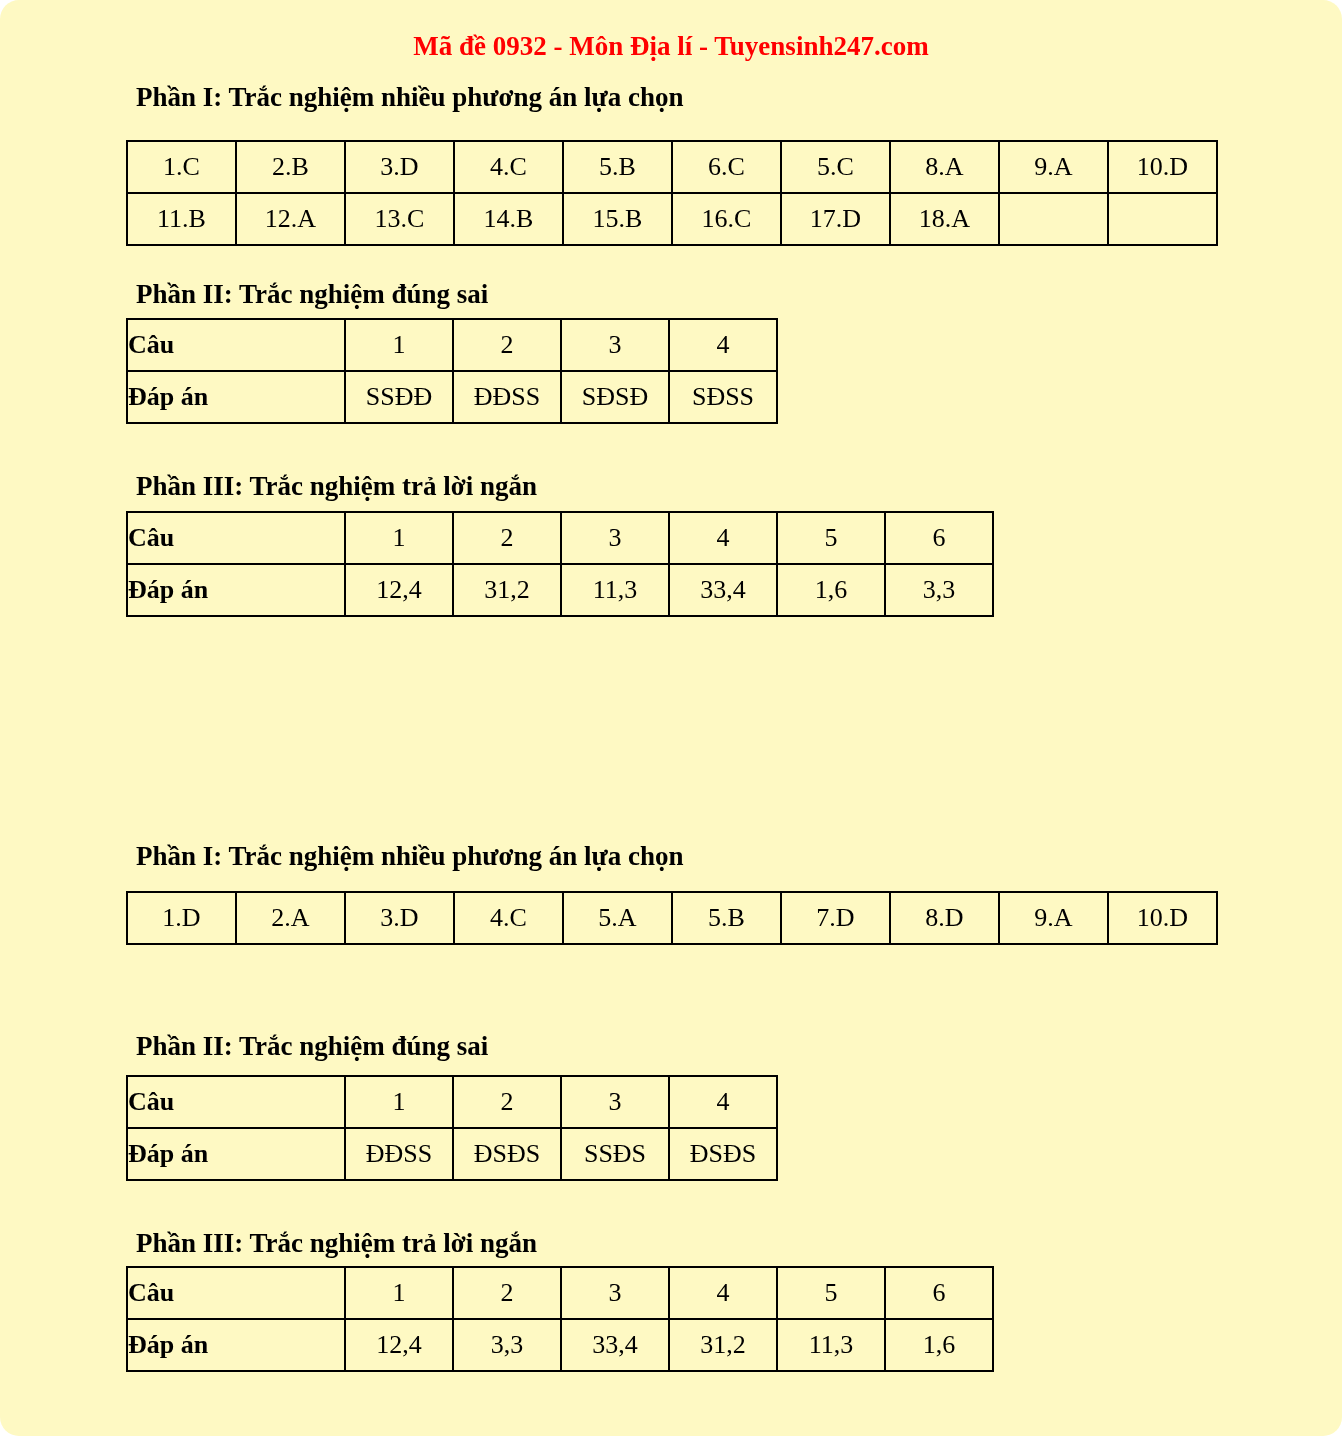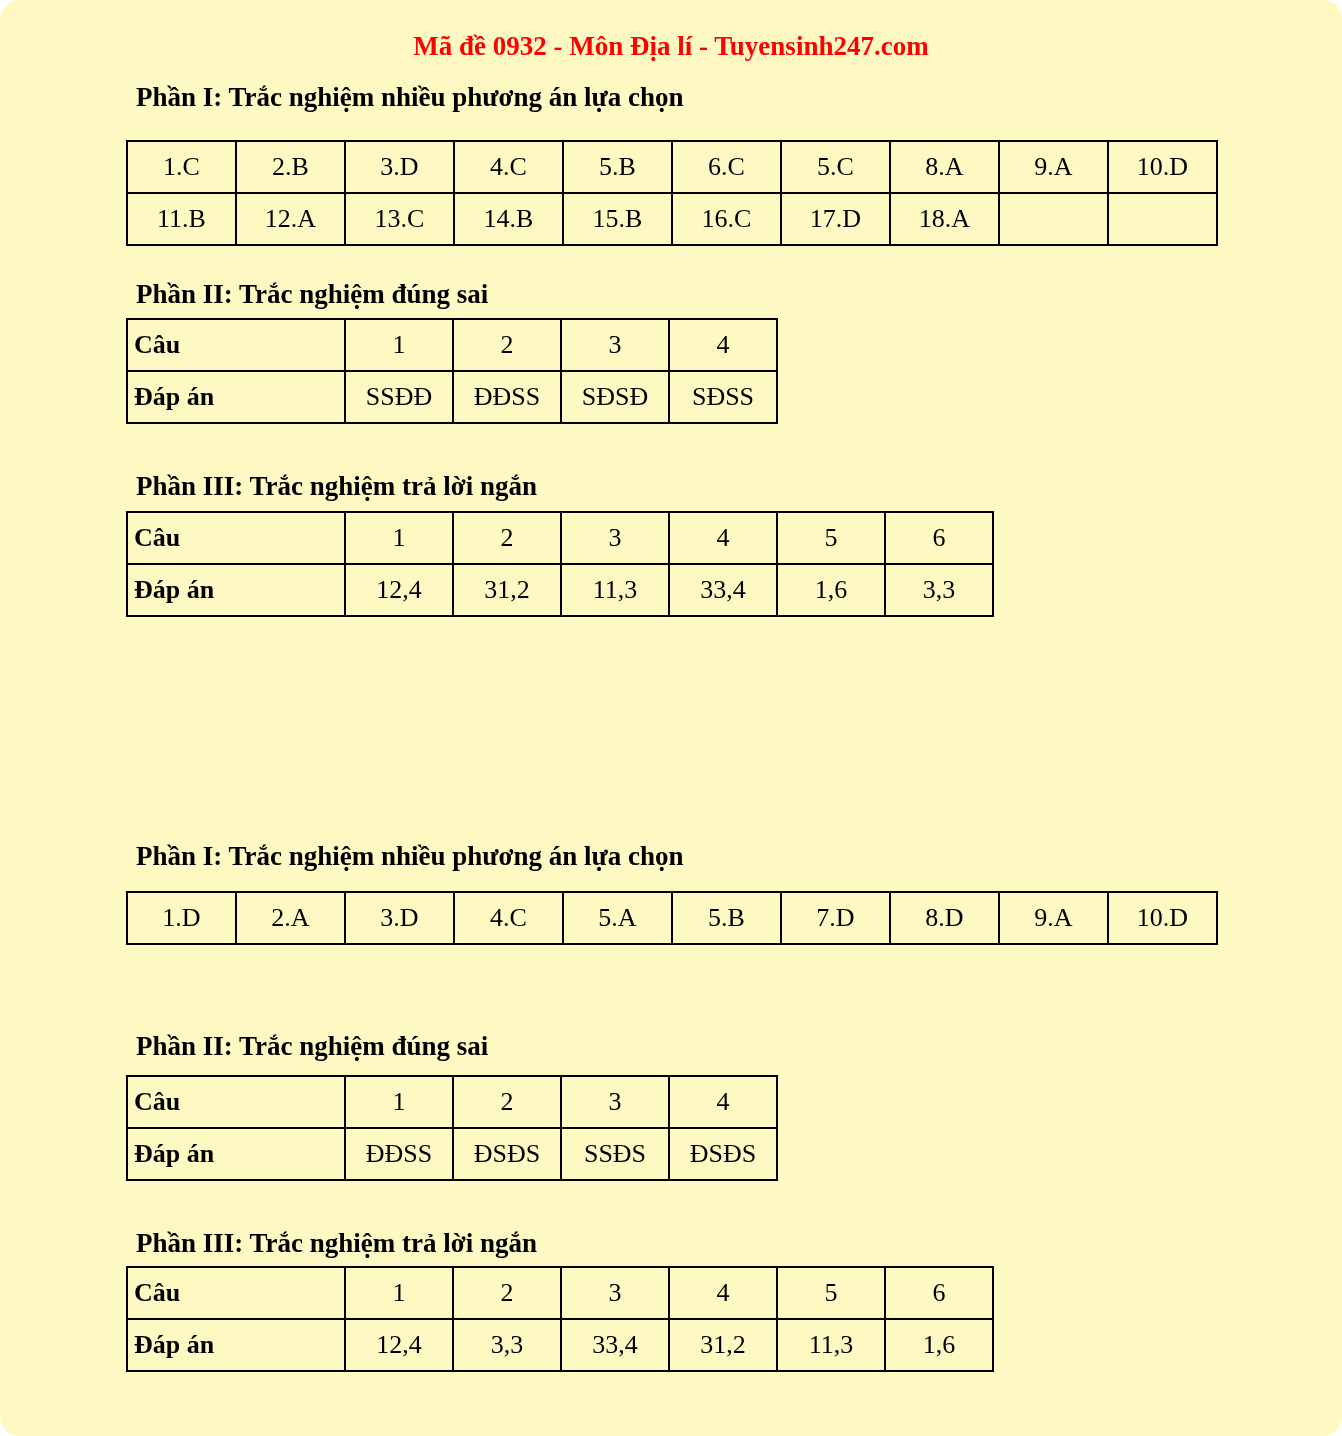--- a/index.html
+++ b/index.html
@@ -44,21 +44,21 @@
     height: 50px;
     font-size: 26px;
     text-align: center;
     vertical-align: middle;
     padding: 0;
     overflow: hidden;
     white-space: nowrap;
   }
   table.answers td.lbl {
     text-align: left;
-    padding-left: 6px;
+    padding-left: 0;
     font-weight: bold;
   }
   table.t-part1 col { width: 109px; }
   table.t-part23 col.c-lbl { width: 218px; }
   table.t-part23 col.c-d  { width: 108px; }
 
   
   .s0-title   { top: 30px; }
   .s0-h1      { top: 82px; }
   .s0-t1      { top: 140px; }

